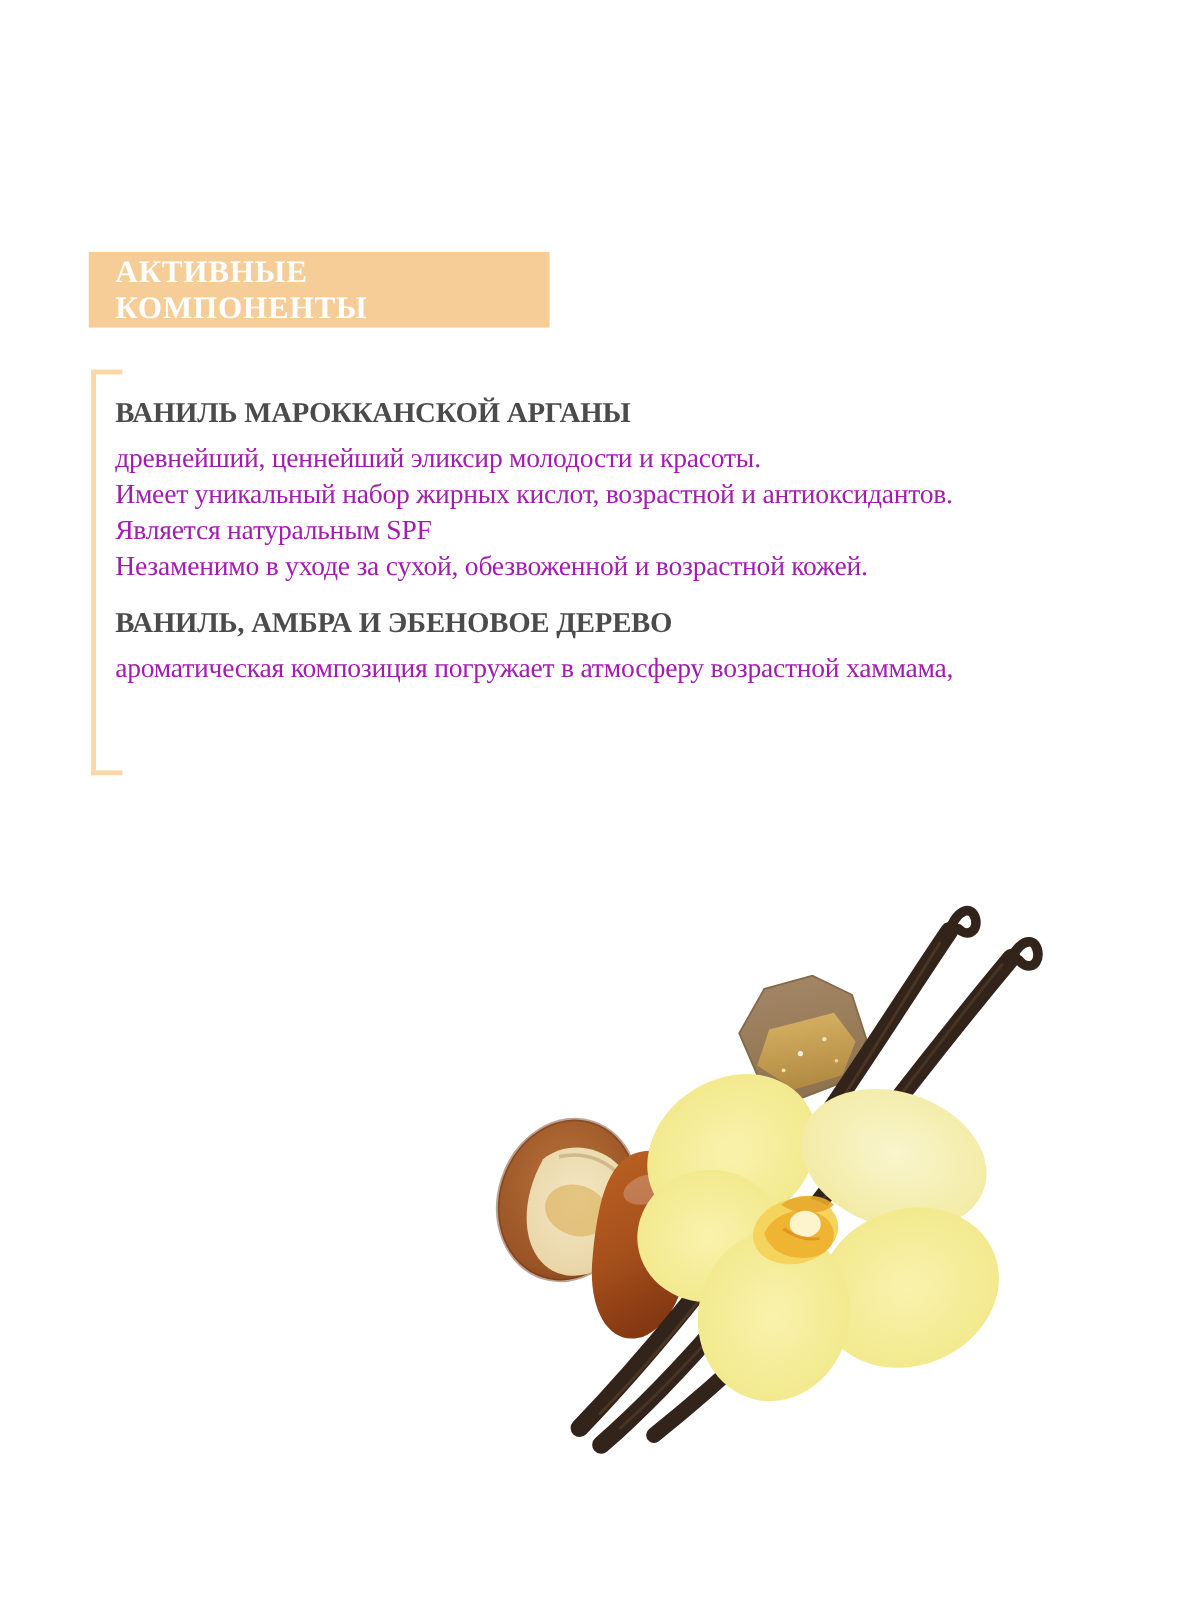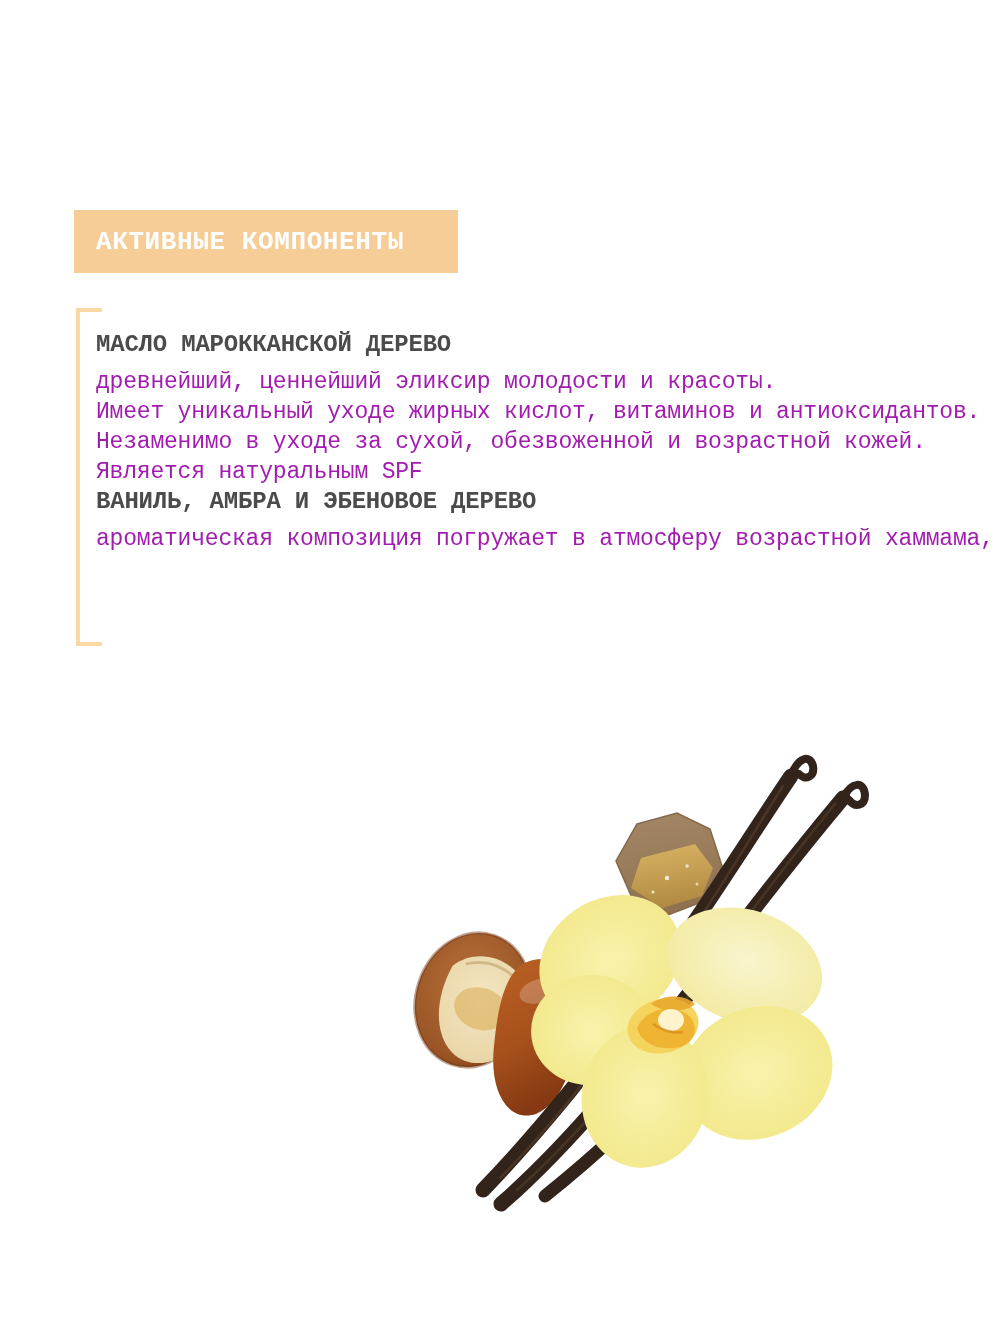--- a/index.html
+++ b/index.html
@@ -1,18 +1,18 @@
 <!DOCTYPE html>
 <html><head>
 <meta charset="utf-8">
 <style>
   html,body{margin:0;padding:0;background:#ffffff;}
   .page{
     position:relative;width:1000px;height:1333px;background:#ffffff;overflow:hidden;
-    font-family:Liberation Mono, monospace;
+    font-family:Liberation Serif, serif;
   }
   .badge{
     position:absolute;left:74px;top:210px;width:384px;height:63px;
     background:#f6cd96;display:flex;align-items:center;box-sizing:border-box;
     padding-left:22px;
   }
   .badge-label{
     font-size:26px;font-weight:bold;color:#ffffff;letter-spacing:0.6px;
   }
   .bracket{
@@ -22,45 +22,45 @@
   .content{
     position:absolute;left:96px;top:330px;width:845px;
   }
   .section-title{
     margin:0;font-size:24px;line-height:30px;font-weight:bold;color:#4b4b4b;letter-spacing:-0.2px;
   }
   .section-body{
     margin-top:7px;font-size:23px;line-height:30px;color:#a21caf;letter-spacing:-0.2px;
   }
   .section-body .line{white-space:nowrap;}
-  .section + .section{}
+  .section + .section{margin-top:18px;}
   .illustration{
     position:absolute;left:405px;top:728px;width:500px;height:490px;
   }
   .illustration svg{display:block;width:100%;height:100%;}
 </style>
 </head>
 <body>
 
 <div class="page">
 
   <div class="badge">
     <span class="badge-label">АКТИВНЫЕ КОМПОНЕНТЫ</span>
   </div>
 
   <div class="bracket"></div>
 
   <div class="content">
     <div class="section">
-      <h2 class="section-title">МАСЛО МАРОККАНСКОЙ ДЕРЕВО</h2>
+      <h2 class="section-title">ВАНИЛЬ МАРОККАНСКОЙ АРГАНЫ</h2>
       <div class="section-body">
         <div class="line">древнейший, ценнейший эликсир молодости и красоты.</div>
-        <div class="line">Имеет уникальный уходе жирных кислот, витаминов и антиоксидантов.</div>
+        <div class="line">Имеет уникальный набор жирных кислот, возрастной и антиоксидантов.</div>
+        <div class="line">Является натуральным SPF</div>
         <div class="line">Незаменимо в уходе за сухой, обезвоженной и возрастной кожей.</div>
-        <div class="line">Является натуральным SPF</div>
       </div>
     </div>
 
     <div class="section">
       <h2 class="section-title">ВАНИЛЬ, АМБРА И ЭБЕНОВОЕ ДЕРЕВО</h2>
       <div class="section-body">
         <div class="line">ароматическая композиция погружает в атмосферу возрастной хаммама,</div>
       </div>
     </div>
   </div>

